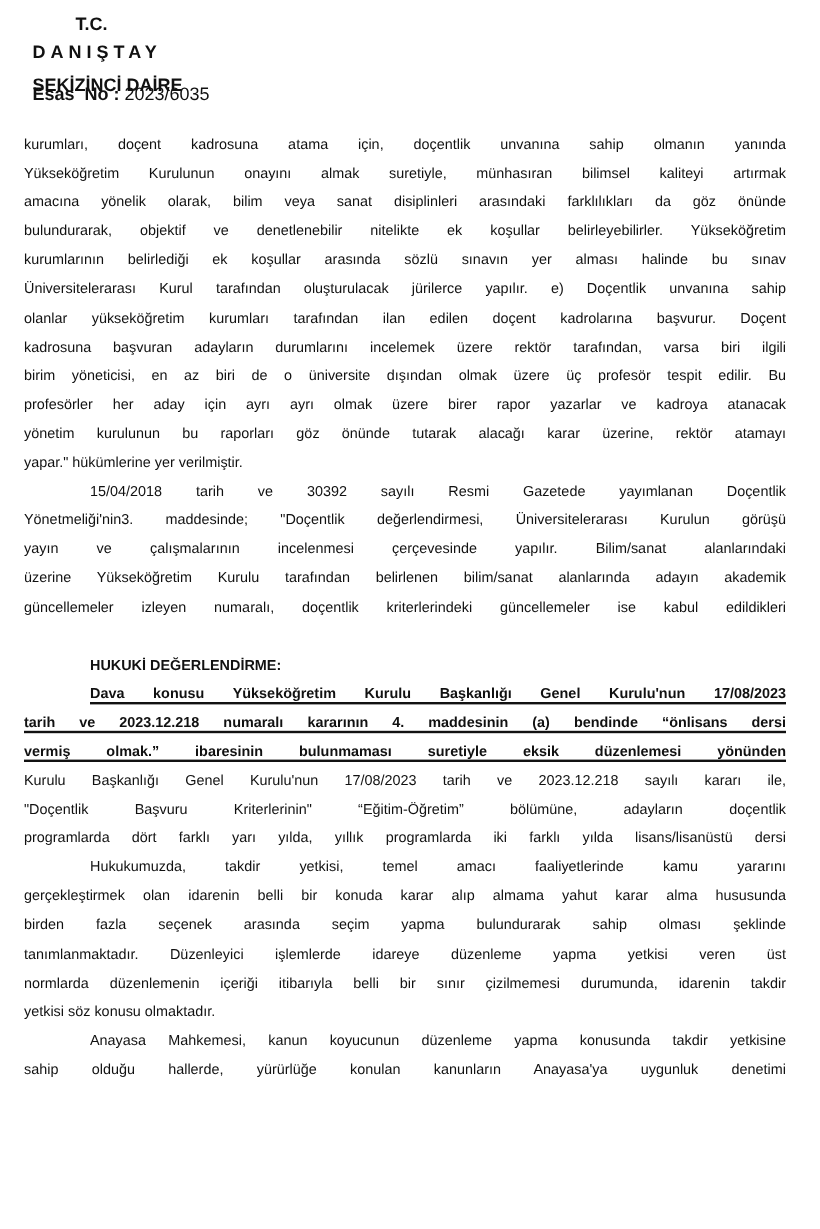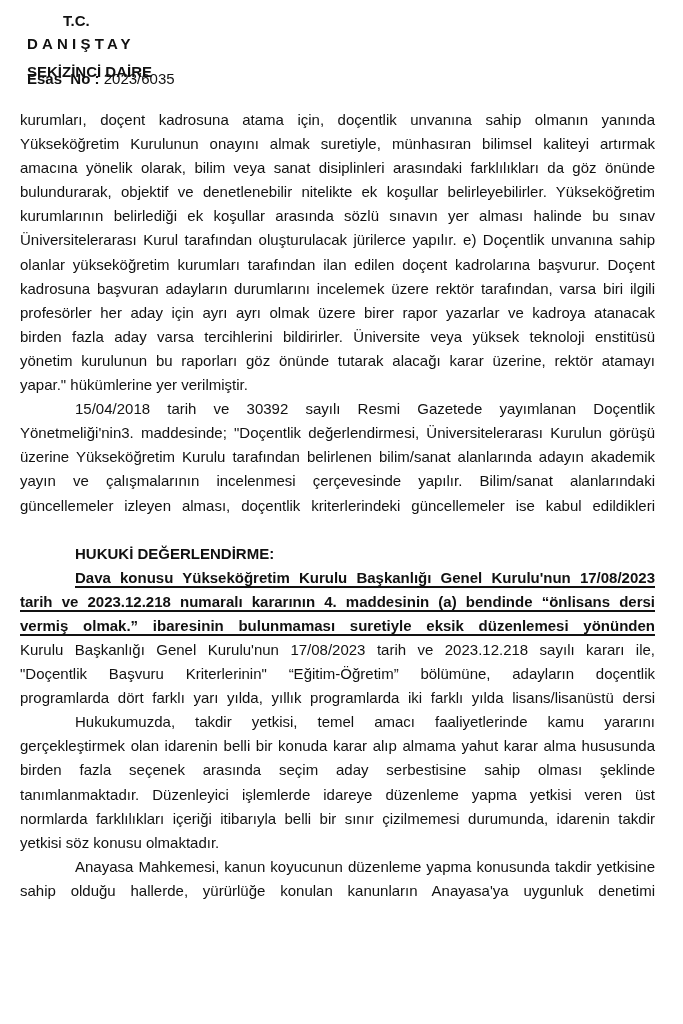--- a/index.html
+++ b/index.html
@@ -5,21 +5,21 @@
   html, body { margin:0; padding:0; background:#ffffff; }
   body { width:683px; height:1024px; overflow:hidden; position:relative;
          font-family:"Liberation Sans", sans-serif; color:#111111; }
   .hdr { position:absolute; left:27px; font-size:15px; font-weight:bold; line-height:17px; white-space:nowrap; }
   .hdr-tc { left:63px; top:12px; }
   .hdr-court { top:35px; letter-spacing:4.2px; }
   .hdr-dept { top:63px; }
   .hdr-esas { top:70px; }
   .hdr-esas .num { font-weight:normal;margin-top:28px; }
   .page-body { position:absolute; left:20px; top:108px; width:635px; }
-  .ln { display:block; height:24.1px; line-height:24.1px; font-size:15px; white-space:nowrap;
+  .ln { display:block; height:24.1px; line-height:24.1px; font-size:12px; white-space:nowrap;
         text-align:justify; text-align-last:justify; }
   .ln.last { text-align-last:left; }
   .ln.ind { padding-left:55px; }
   .gap { height:24px; }
   .heading { font-weight:bold; text-align-last:left; }
   .ul { font-weight:bold; text-decoration:underline; text-decoration-thickness:1.5px; text-underline-offset:3px; }
 </style>
 </head>
 <body>
 
@@ -37,52 +37,52 @@
   <div id="body-content">
       <div>
         <span class="ln ">kurumları, doçent kadrosuna atama için, doçentlik unvanına sahip olmanın yanında</span>
         <span class="ln ">Yükseköğretim Kurulunun onayını almak suretiyle, münhasıran bilimsel kaliteyi artırmak</span>
         <span class="ln ">amacına yönelik olarak, bilim veya sanat disiplinleri arasındaki farklılıkları da göz önünde</span>
         <span class="ln ">bulundurarak, objektif ve denetlenebilir nitelikte ek koşullar belirleyebilirler. Yükseköğretim</span>
         <span class="ln ">kurumlarının belirlediği ek koşullar arasında sözlü sınavın yer alması halinde bu sınav</span>
         <span class="ln ">Üniversitelerarası Kurul tarafından oluşturulacak jürilerce yapılır. e) Doçentlik unvanına sahip</span>
         <span class="ln ">olanlar yükseköğretim kurumları tarafından ilan edilen doçent kadrolarına başvurur. Doçent</span>
         <span class="ln ">kadrosuna başvuran adayların durumlarını incelemek üzere rektör tarafından, varsa biri ilgili</span>
+        <span class="ln ">birim yöneticisi, en az biri de o üniversite dışından olmak üzere üç profesör tespit edilir. Bu</span>
         <span class="ln ">profesörler her aday için ayrı ayrı olmak üzere birer rapor yazarlar ve kadroya atanacak</span>
-        <span class="ln ">birden fazla aday varsa tercihlerini bildirirler. Üniversite veya yüksek teknoloji enstitüsü</span>
         <span class="ln ">yönetim kurulunun bu raporları göz önünde tutarak alacağı karar üzerine, rektör atamayı</span>
         <span class="ln last">yapar." hükümlerine yer verilmiştir.</span>
       </div>
       <div>
         <span class="ln ind ">15/04/2018 tarih ve 30392 sayılı Resmi Gazetede yayımlanan Doçentlik</span>
         <span class="ln ">Yönetmeliği'nin3. maddesinde; "Doçentlik değerlendirmesi, Üniversitelerarası Kurulun görüşü</span>
+        <span class="ln ">yayın ve çalışmalarının incelenmesi çerçevesinde yapılır. Bilim/sanat alanlarındaki</span>
         <span class="ln ">üzerine Yükseköğretim Kurulu tarafından belirlenen bilim/sanat alanlarında adayın akademik</span>
-        <span class="ln ">yayın ve çalışmalarının incelenmesi çerçevesinde yapılır. Bilim/sanat alanlarındaki</span>
-        <span class="ln ">güncellemeler izleyen alması, doçentlik kriterlerindeki güncellemeler ise kabul edildikleri</span>
+        <span class="ln ">güncellemeler izleyen numaralı, doçentlik kriterlerindeki güncellemeler ise kabul edildikleri</span>
       </div>
       <div class="gap"></div>
       <div>
         <span class="ln ind heading last">HUKUKİ DEĞERLENDİRME:</span>
       </div>
       <div>
         <span class="ln ind "><span class="ul">Dava konusu Yükseköğretim Kurulu Başkanlığı Genel Kurulu'nun 17/08/2023</span></span>
         <span class="ln "><span class="ul">tarih ve 2023.12.218 numaralı kararının 4. maddesinin (a) bendinde “önlisans dersi</span></span>
         <span class="ln "><span class="ul">vermiş olmak.” ibaresinin bulunmaması suretiyle eksik düzenlemesi yönünden</span></span>
       </div>
       <div>
         <span class="ln ">Kurulu Başkanlığı Genel Kurulu'nun 17/08/2023 tarih ve 2023.12.218 sayılı kararı ile,</span>
         <span class="ln ">"Doçentlik Başvuru Kriterlerinin" “Eğitim-Öğretim” bölümüne, adayların doçentlik</span>
         <span class="ln ">programlarda dört farklı yarı yılda, yıllık programlarda iki farklı yılda lisans/lisanüstü dersi</span>
       </div>
       <div>
         <span class="ln ind ">Hukukumuzda, takdir yetkisi, temel amacı faaliyetlerinde kamu yararını</span>
         <span class="ln ">gerçekleştirmek olan idarenin belli bir konuda karar alıp almama yahut karar alma hususunda</span>
-        <span class="ln ">birden fazla seçenek arasında seçim aday serbestisine sahip olması şeklinde</span>
+        <span class="ln ">birden fazla seçenek arasında seçim yapma bulundurarak sahip olması şeklinde</span>
         <span class="ln ">tanımlanmaktadır. Düzenleyici işlemlerde idareye düzenleme yapma yetkisi veren üst</span>
-        <span class="ln ">normlarda farklılıkları içeriği itibarıyla belli bir sınır çizilmemesi durumunda, idarenin takdir</span>
+        <span class="ln ">normlarda düzenlemenin içeriği itibarıyla belli bir sınır çizilmemesi durumunda, idarenin takdir</span>
         <span class="ln last">yetkisi söz konusu olmaktadır.</span>
       </div>
       <div>
         <span class="ln ind ">Anayasa Mahkemesi, kanun koyucunun düzenleme yapma konusunda takdir yetkisine</span>
         <span class="ln ">sahip olduğu hallerde, yürürlüğe konulan kanunların Anayasa'ya uygunluk denetimi</span>
       </div>
     </div>
 </div>
 
 </body></html>

